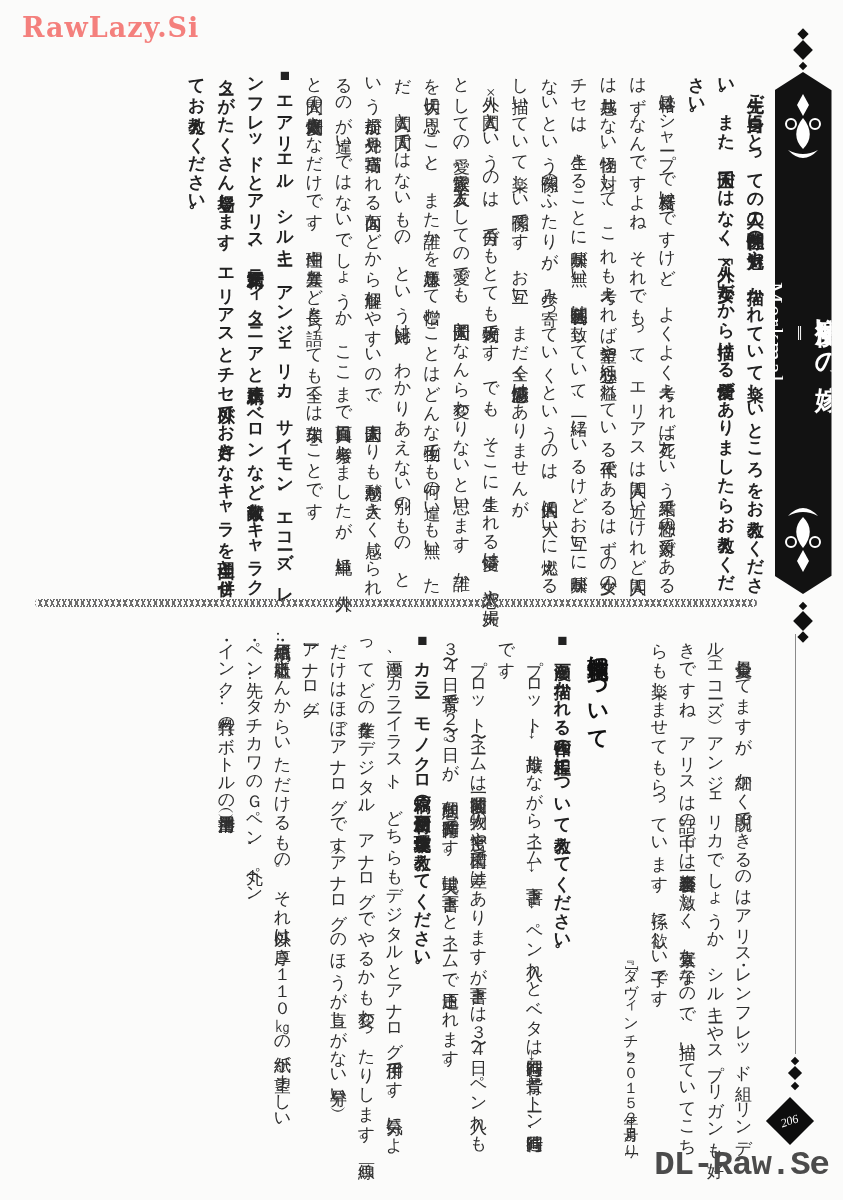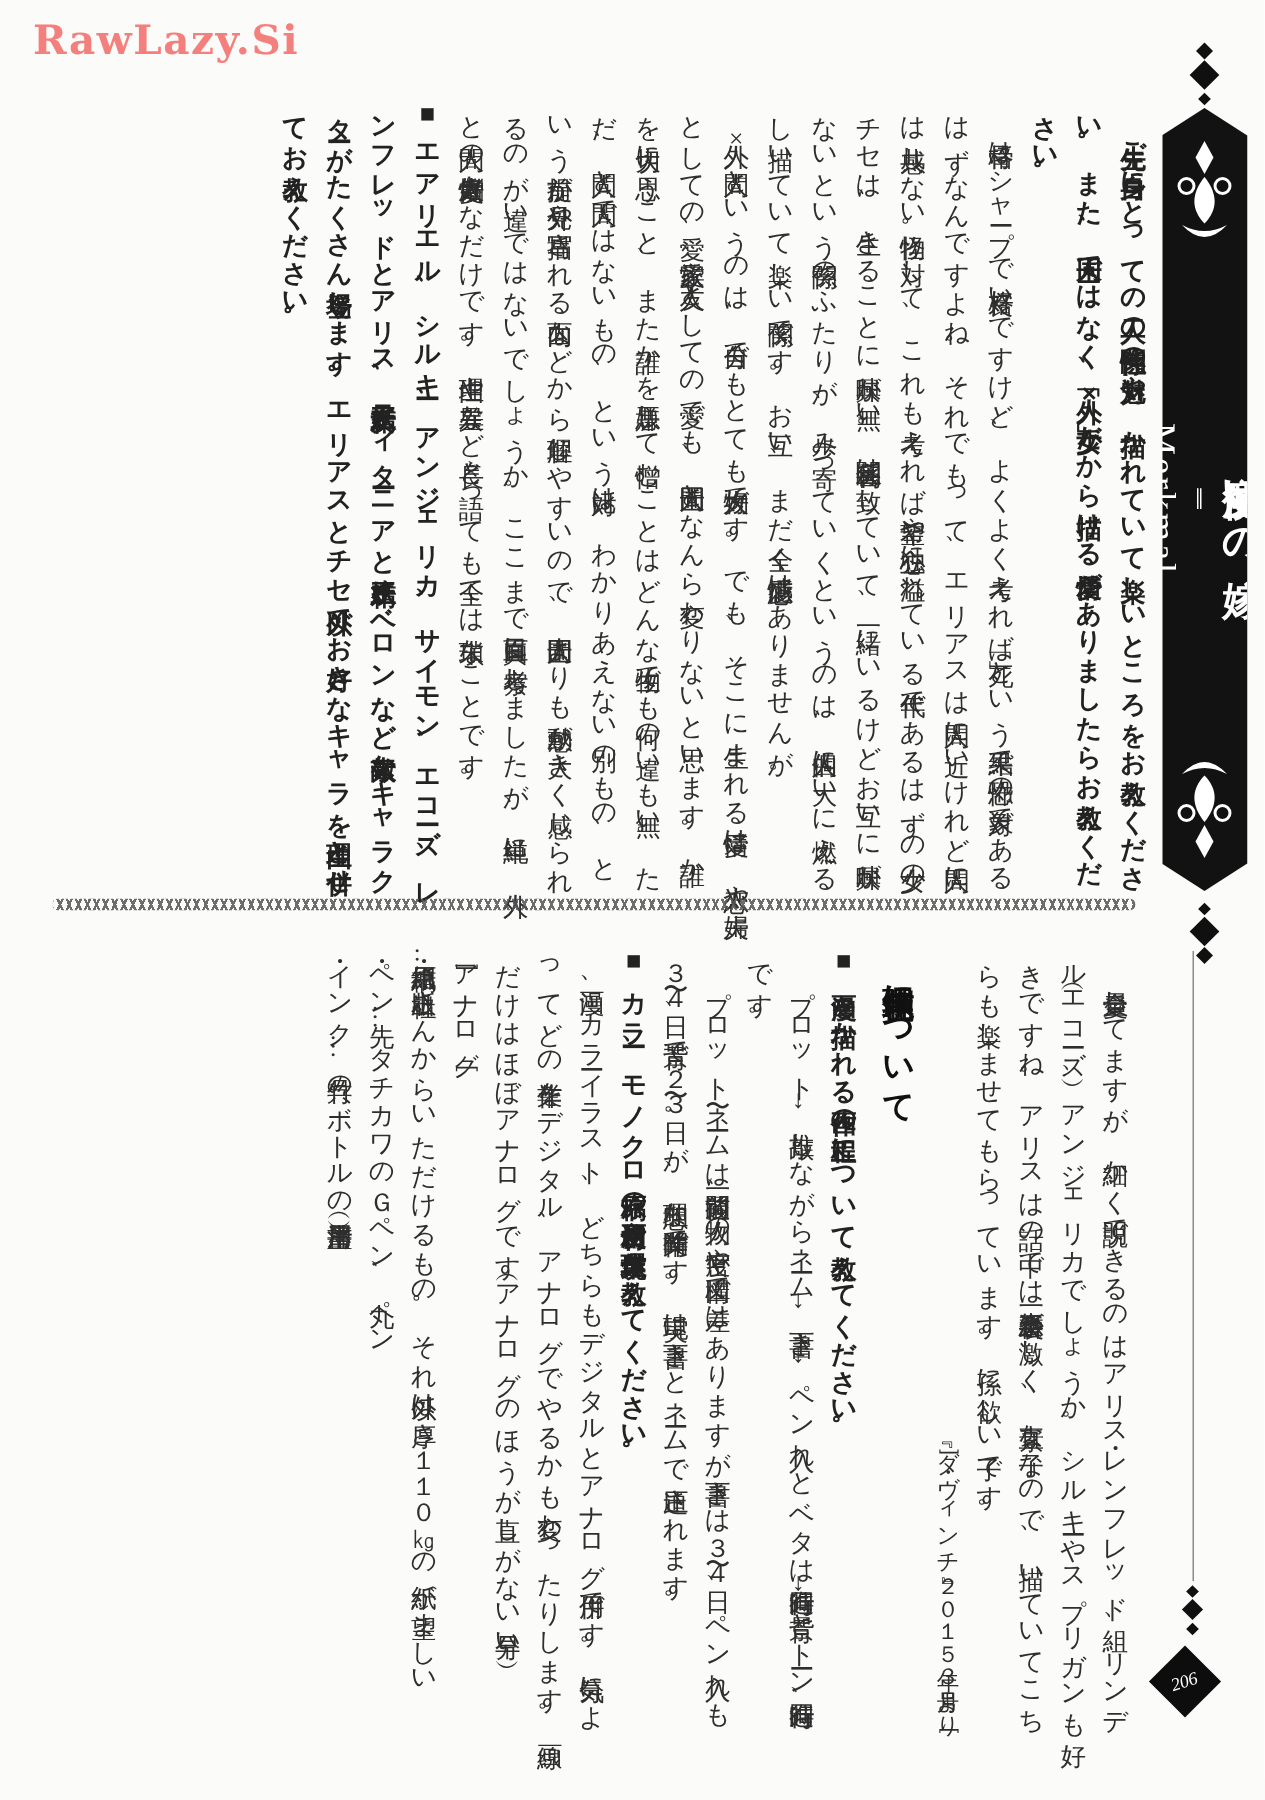--- a/index.html
+++ b/index.html
@@ -123,14 +123,15 @@
   </div>
 
   <div class="side-line"></div>
   <div class="dia line-d1"></div>
   <div class="dia line-d2"></div>
   <div class="dia line-d3"></div>
   <div class="pageno">
     <span>206</span>
   </div>
 
+  <div class="wm-bottom">DL-Raw.Se</div>
 
 </div>
 
 </body></html>

